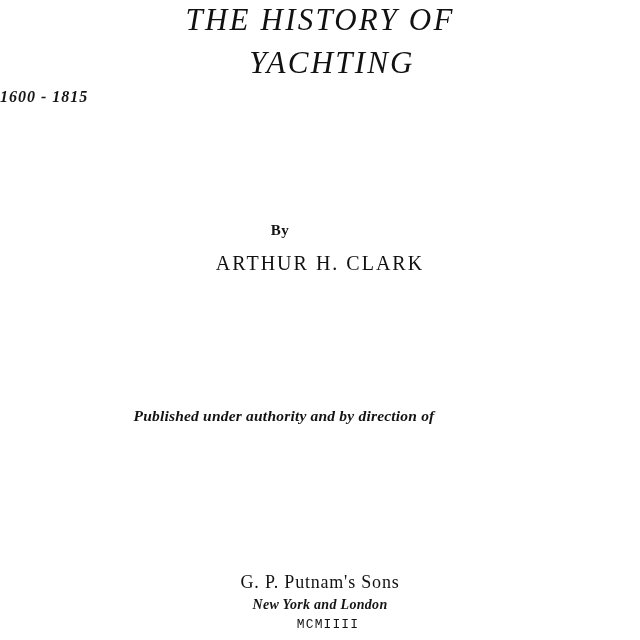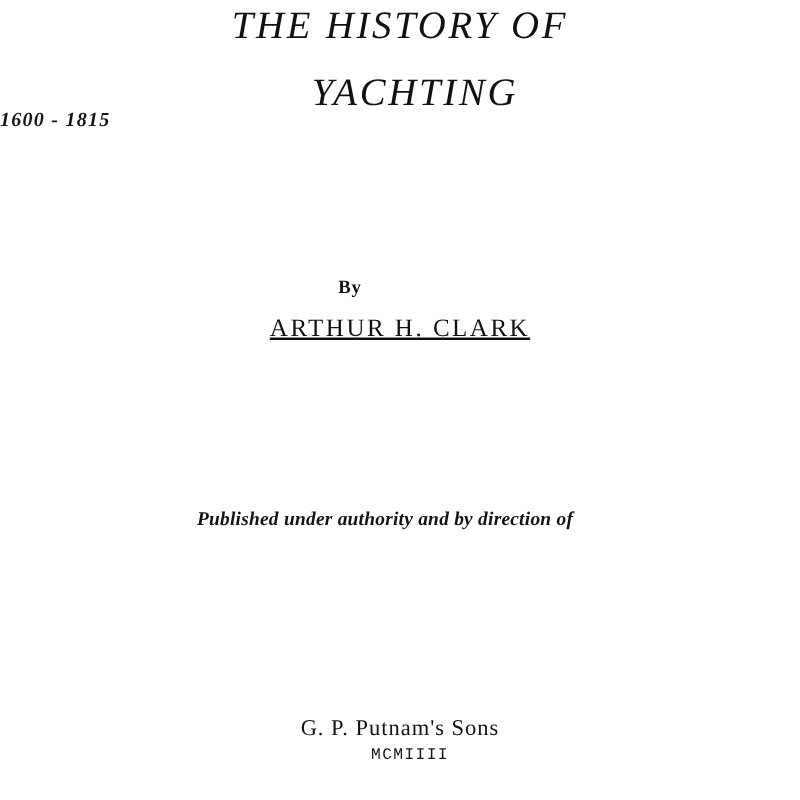--- a/index.html
+++ b/index.html
@@ -31,21 +31,21 @@
   }
   .title-line {
     font-family: "Liberation Serif", serif;
     font-size: 31px;
     letter-spacing: 2.2px;
     line-height: 40px;
     color: #111111;
     white-space: nowrap;
   }
   .title-line-1 { margin-top: 0px; }
-  .title-line-2 { margin-top: 14px; padding-left: 24px; }
+  .title-line-2 { margin-top: 3px; padding-left: 24px; }
 
   .date-line {
     position: absolute;
     top: 88px;
     left: 0;
     width: 640px;
     text-align: left;
     font-family: "Liberation Serif", serif;
     font-style: italic;
     font-weight: bold;
@@ -70,30 +70,28 @@
   .author-line {
     position: absolute;
     top: 252px;
     left: 0;
     width: 640px;
     text-align: center;
     font-family: "Liberation Serif", serif;
     font-size: 20px;
     letter-spacing: 2.0px;
     color: #111111;
-    text-decoration: underline;
   }
 
   .authority-block {
     position: absolute;
     top: 404px;
     left: 0;
     width: 568px;
     text-align: center;
-    margin-left: 24px;
   }
   .authority-line {
     font-family: "Liberation Serif", serif;
     font-style: italic;
     font-weight: bold;
     font-size: 15.5px;
     line-height: 23px;
     letter-spacing: 0.2px;
     color: #131313;
   }
@@ -146,16 +144,17 @@
   <div class="by-line">By</div>
 
   <div class="author-line">ARTHUR  H.  CLARK</div>
 
   <div class="authority-block">
     <div class="authority-line">Published under authority and by direction of</div>
   </div>
 
   <div class="publisher-block">
     <div class="publisher-name">G. P. Putnam's Sons</div>
+    <div class="publisher-city">New York and London</div>
     <div class="publisher-year">MCMIIII</div>
   </div>
 
 </div>
 
 </body></html>

